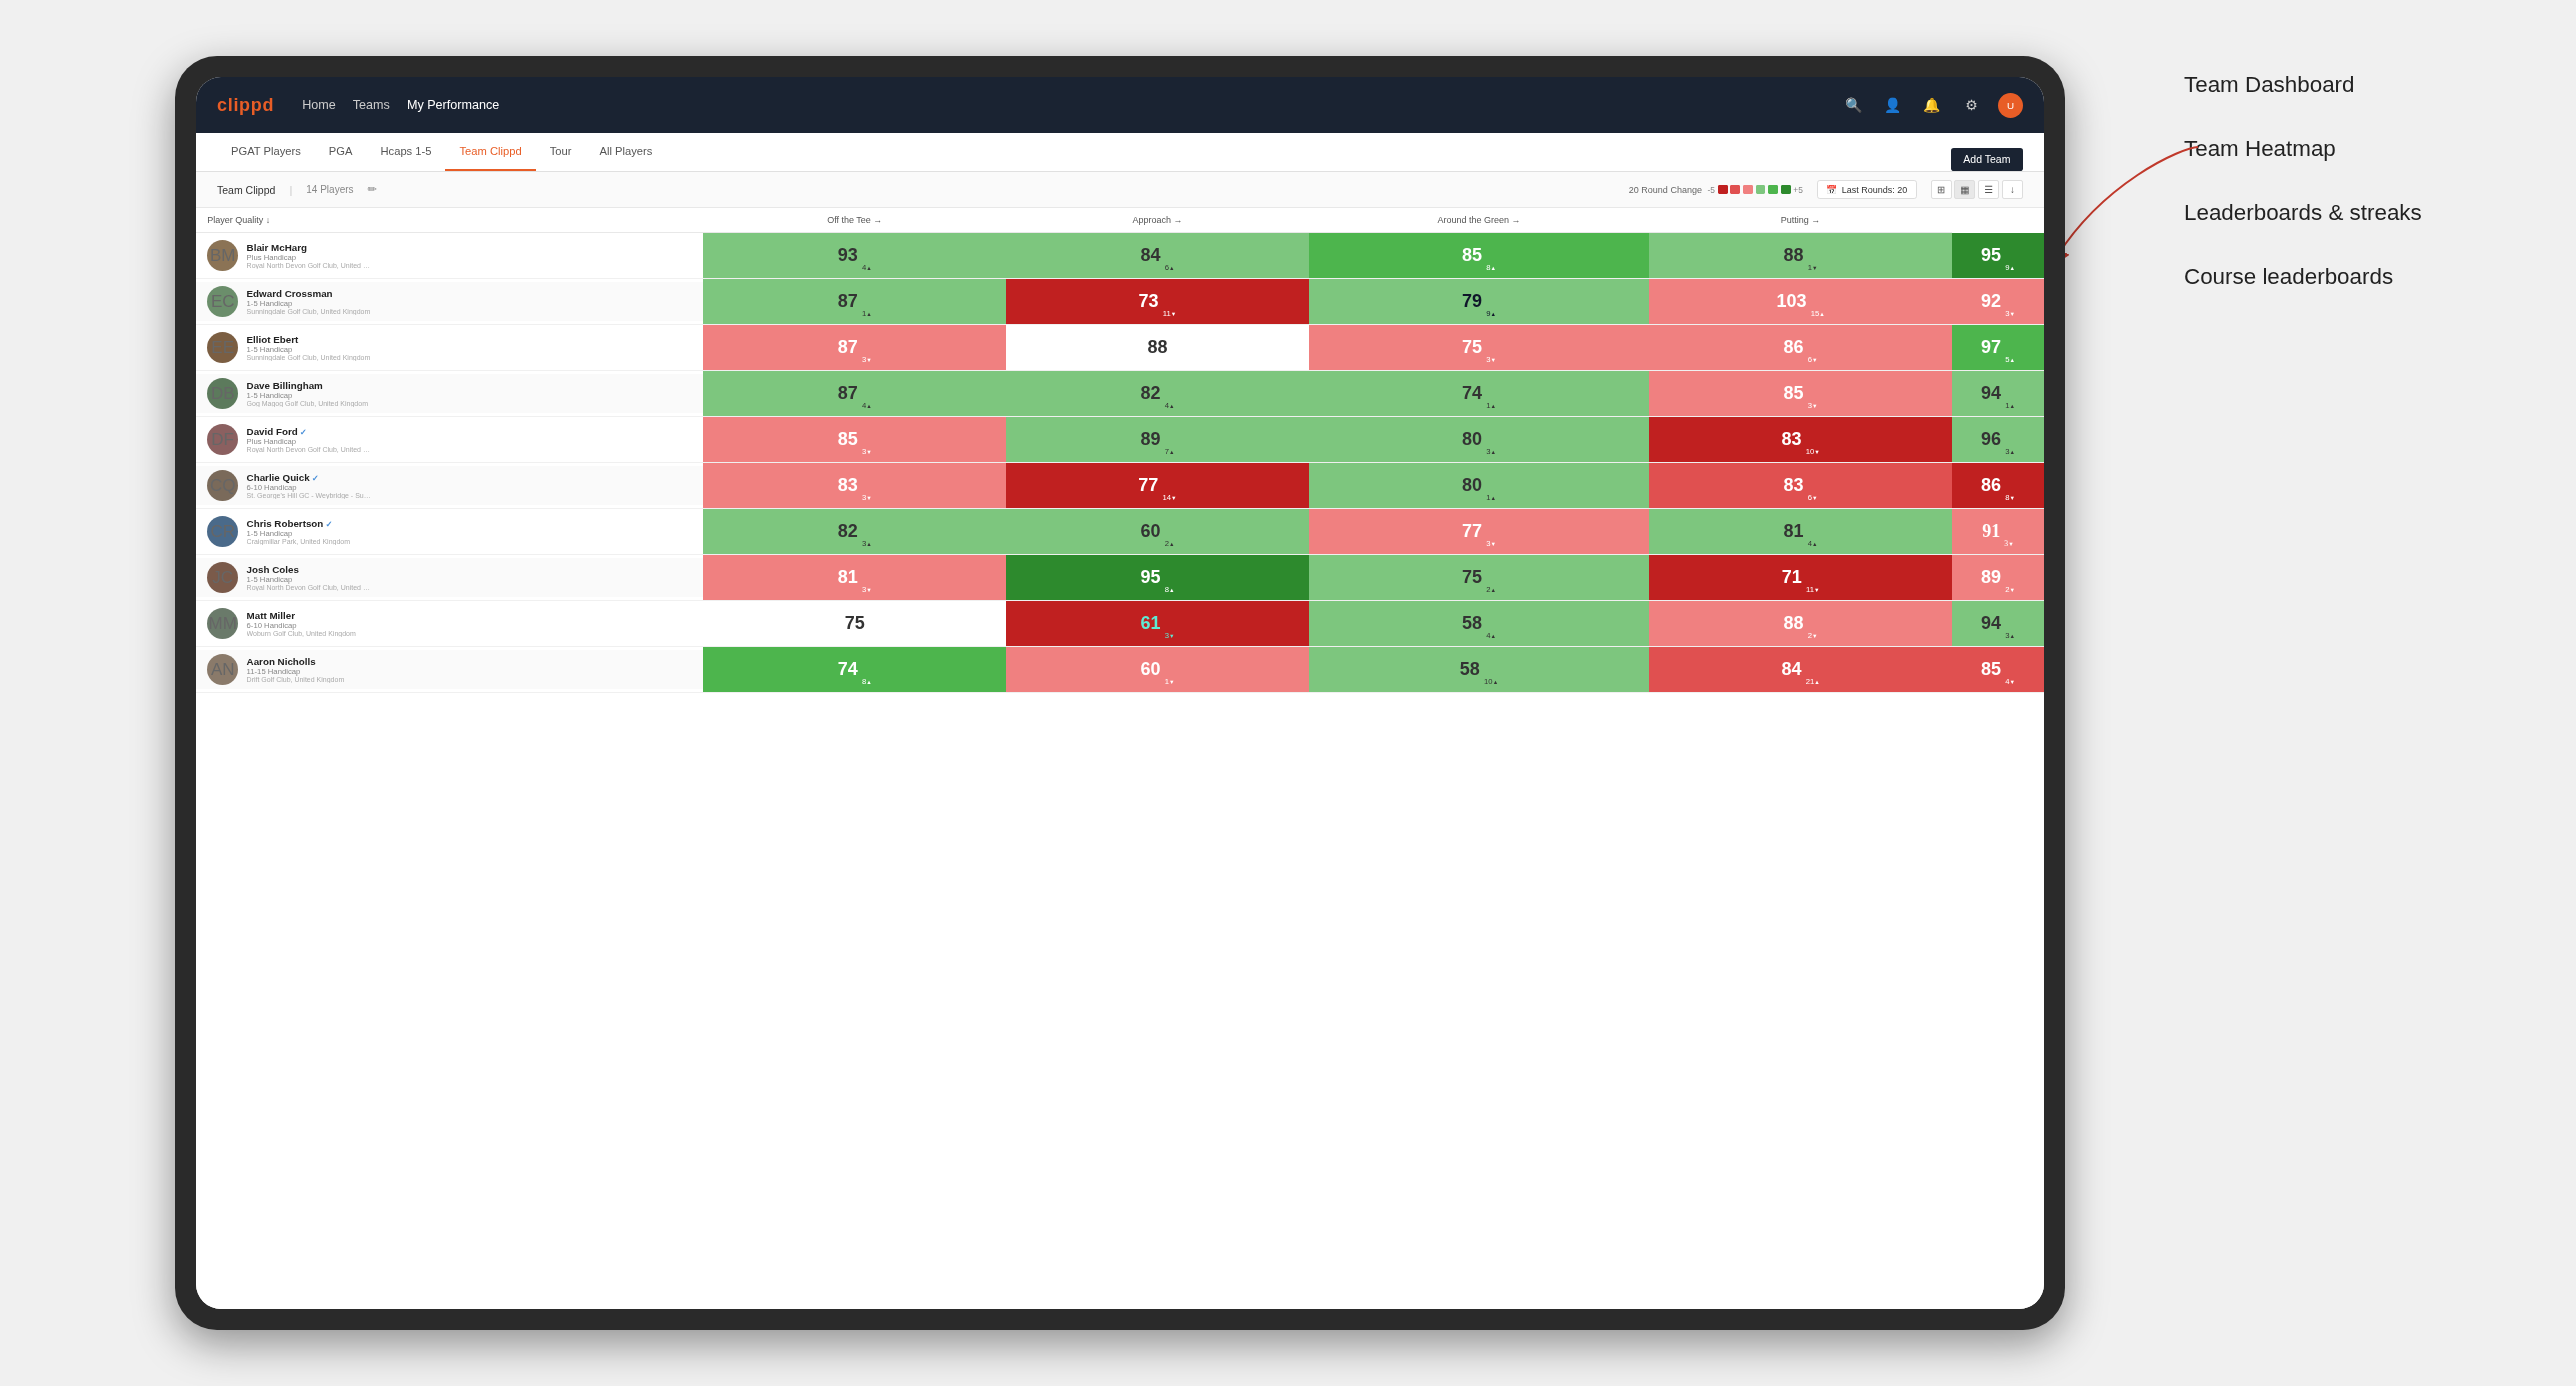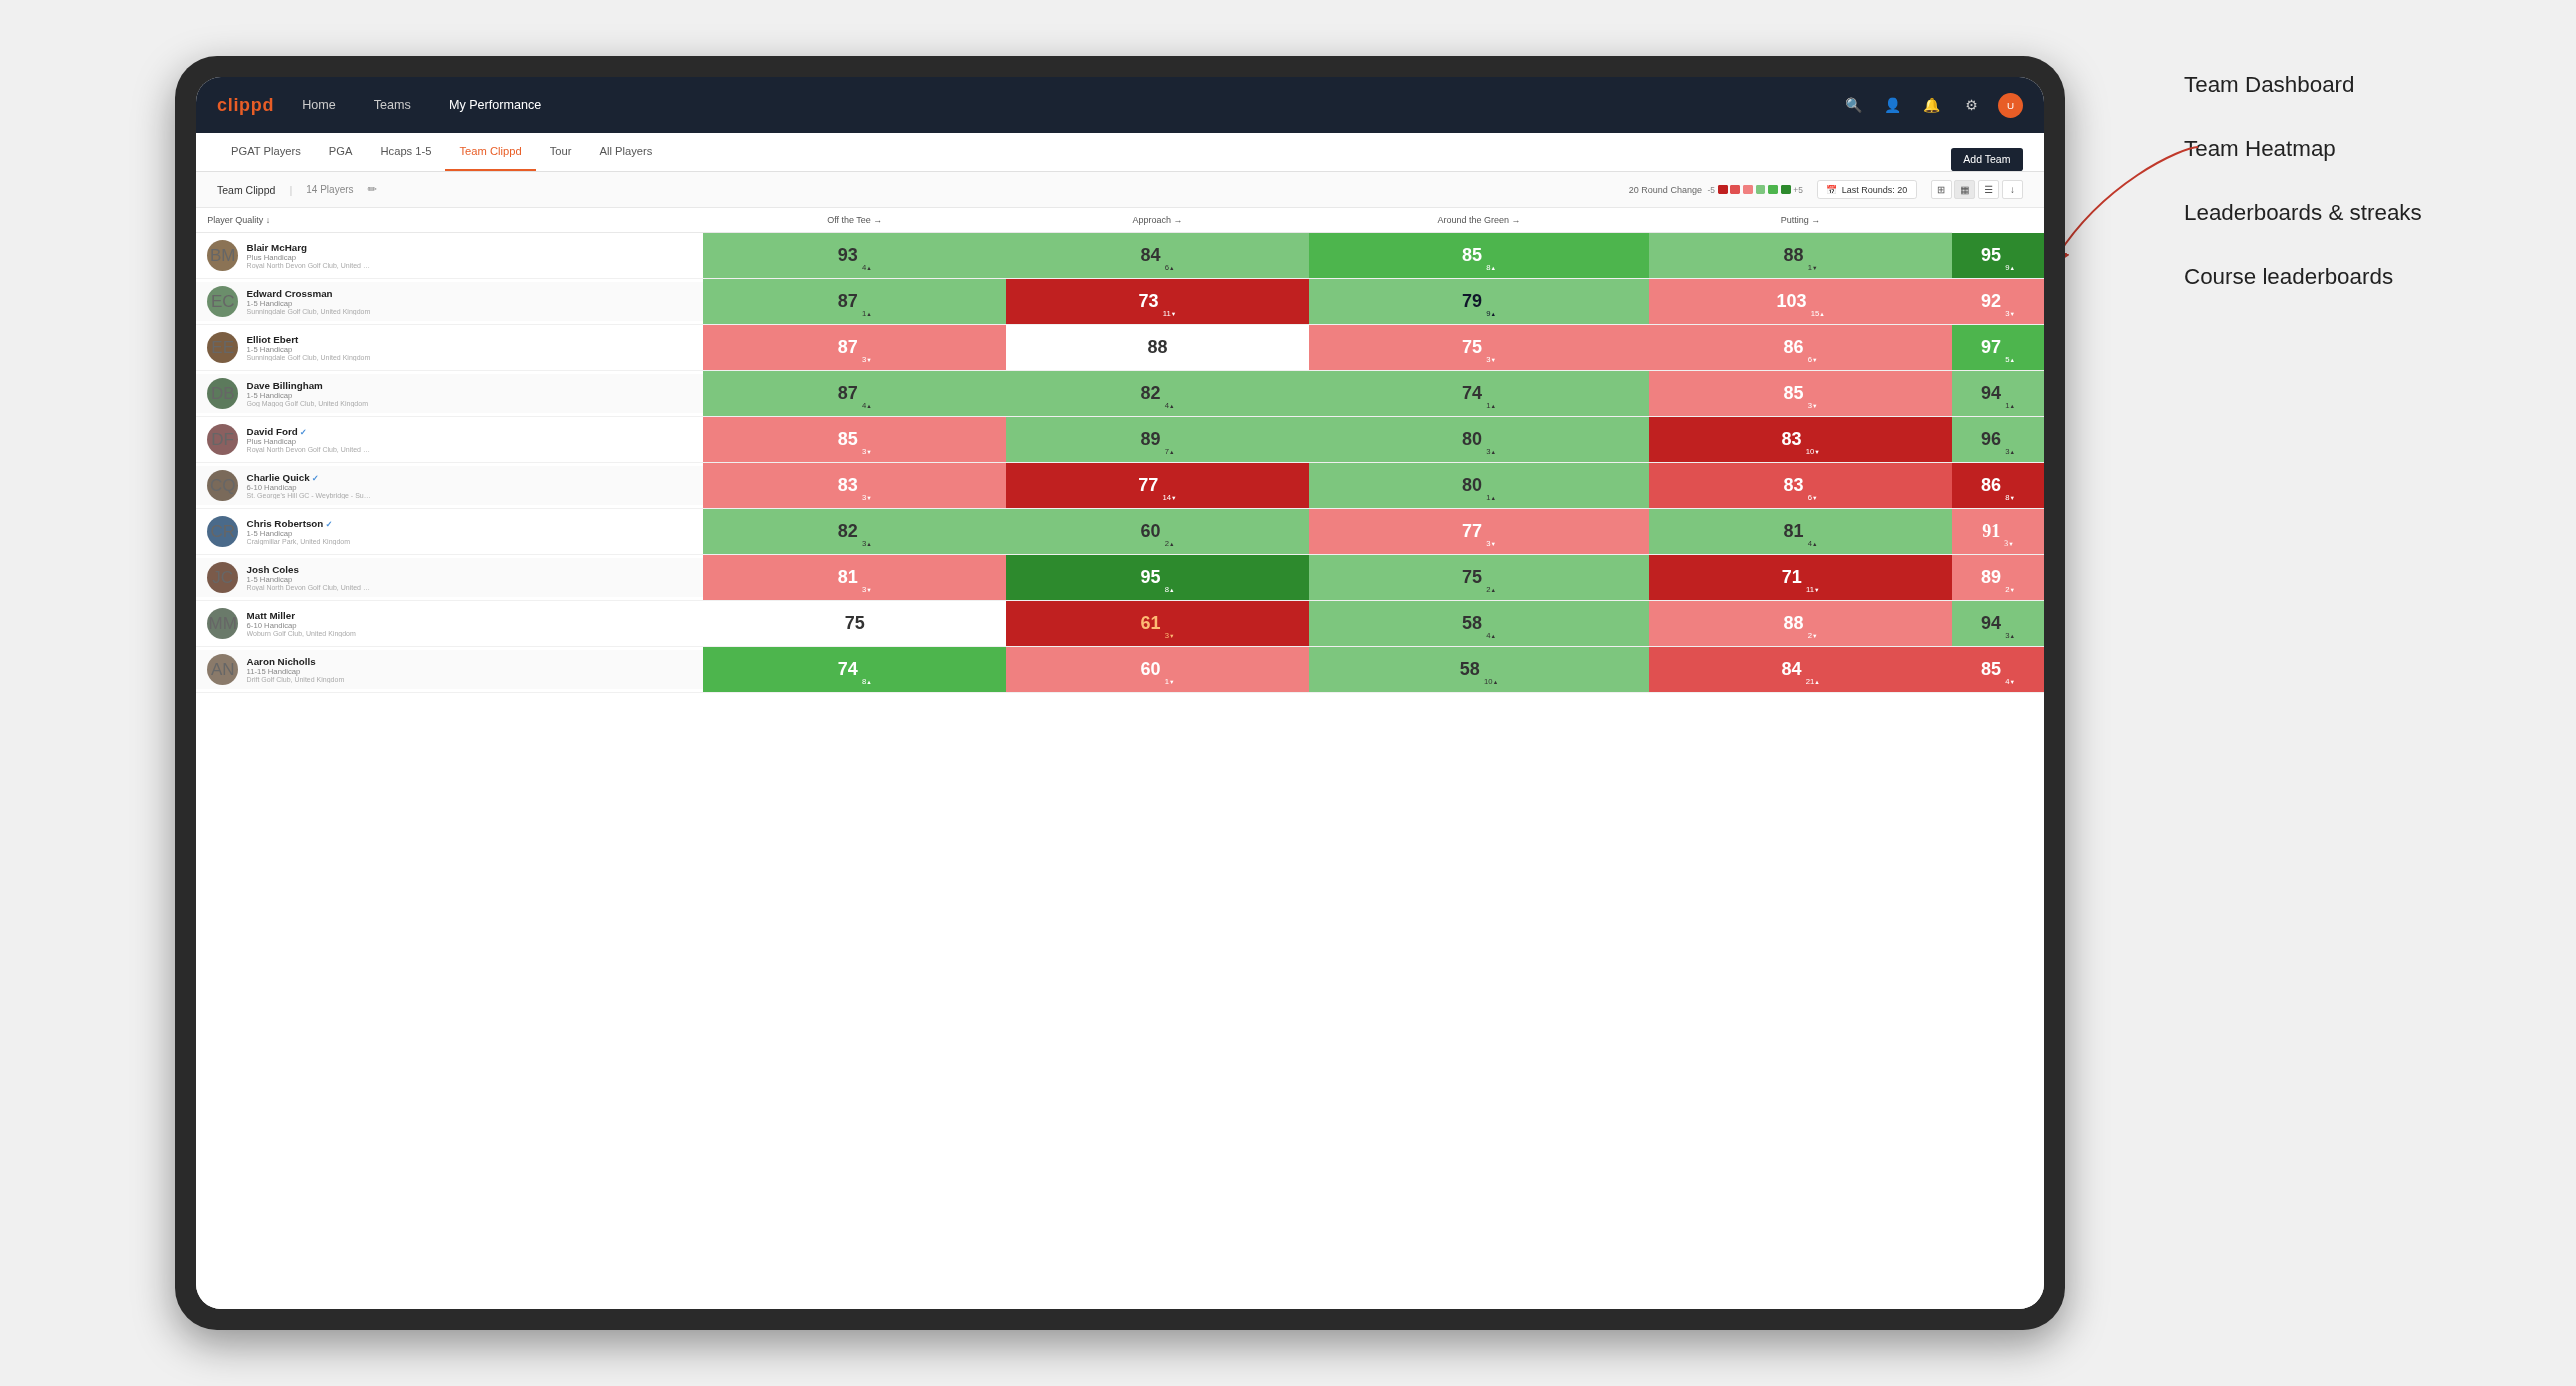--- a/index.html
+++ b/index.html
@@ -78,21 +78,21 @@
     }
     .nav-logo {
       color: #e85d26;
       font-size: 18px;
       font-weight: 700;
       margin-right: 28px;
       letter-spacing: 0.7px;
     }
     .nav-links {
       display: flex;
-      gap: 38px;
+      gap: 17px;
       flex: 1;
       text-align: right;
     }
     .nav-link {
       color: #ccc;
       font-size: 12.6px;
       cursor: pointer;
     }
     .nav-link.active {
       color: #fff;
@@ -764,21 +764,21 @@
       </div>
     </div>
   </td>
               <td style="padding: 0px;">
       <div class="score-box" style="background:#ffffff;color:#333;height:45px;">
         <span class="score-num">75</span>
 
       </div>
     </td>
               <td style="padding: 0px;">
-      <div class="score-box" style="background:#c02020;color:#fdba74;height:45px;">
+      <div class="score-box" style="background:#c02020;color:#5eead4;height:45px;">
         <span class="score-num">61</span>
         <span style="font-size:7.7px;font-weight:500;align-self:flex-end;margin-bottom:5.6px;margin-left:1.4px;">3<span style="font-size:5.6px;">▼</span></span>
       </div>
     </td>
               <td style="padding: 0px;">
       <div class="score-box" style="background:#7dc67e;color:#333;height:45px;">
         <span class="score-num">58</span>
         <span style="font-size:7.7px;font-weight:500;align-self:flex-end;margin-bottom:5.6px;margin-left:1.4px;">4<span style="font-size:5.6px;">▲</span></span>
       </div>
     </td>

